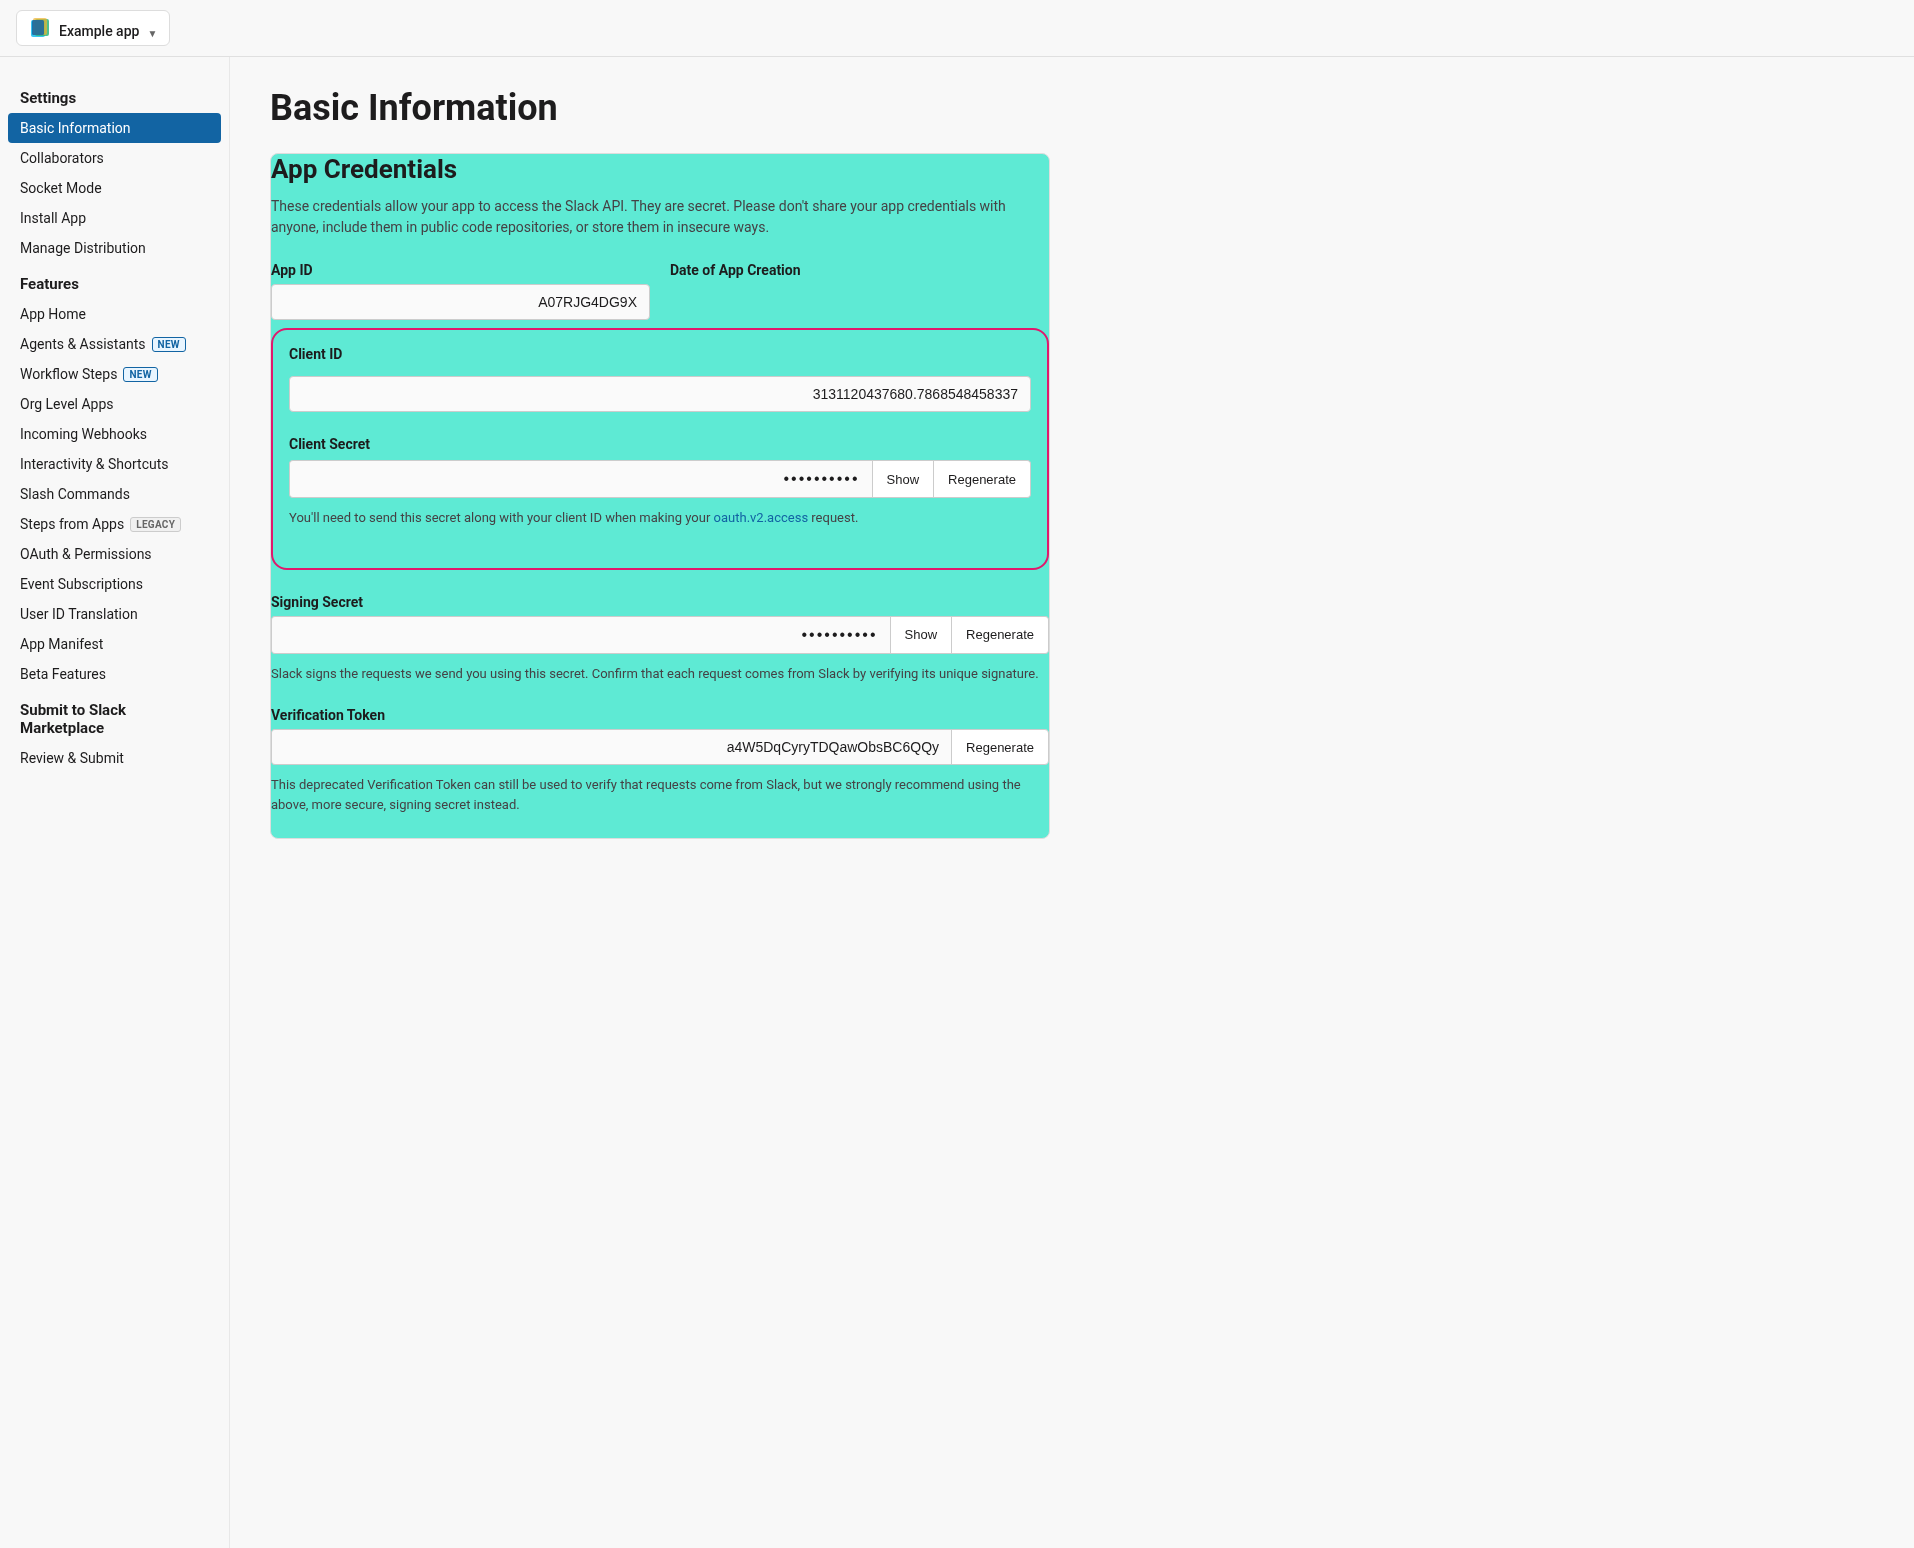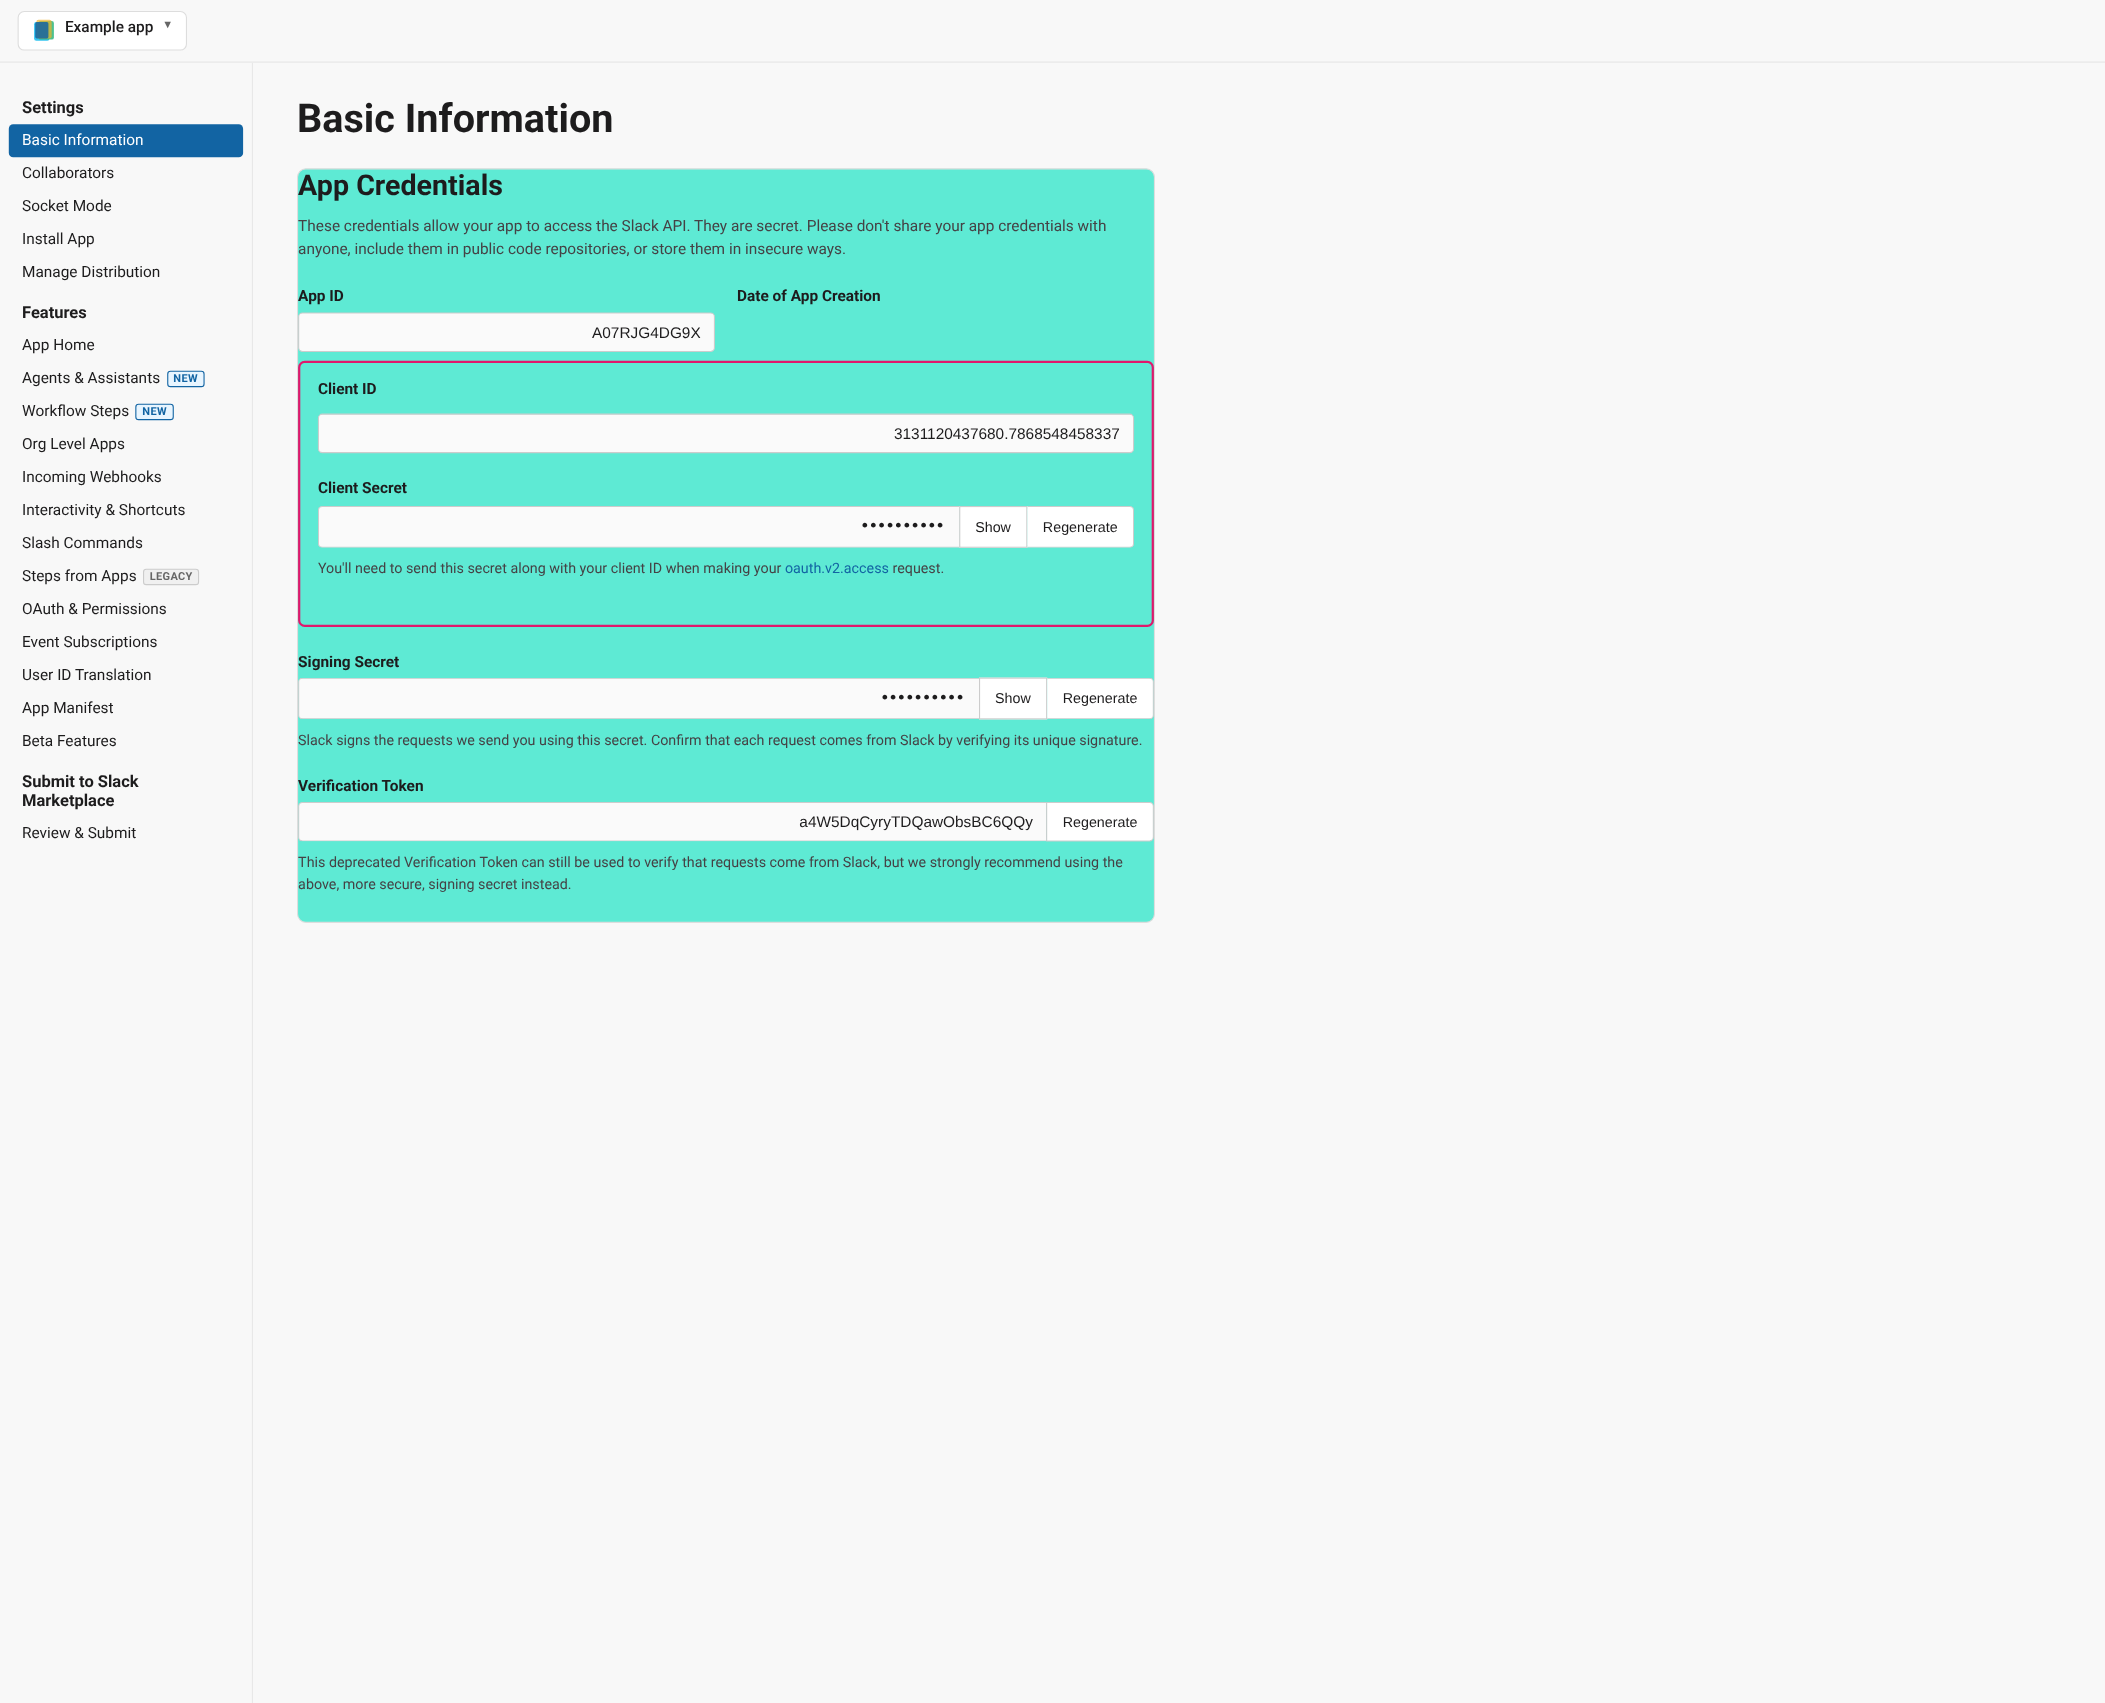--- a/index.html
+++ b/index.html
@@ -13,21 +13,21 @@
     
     .top-bar {
       background: #f8f8f8;
       border-bottom: 1px solid #e0e0e0;
       padding: 10px 16px;
       display: flex;
       align-items: center;
     }
     .app-selector {
       display: flex;
-      align-items: flex-start;
+      align-items: flex-end;
       gap: 8px;
       background: white;
       border: 1px solid #ddd;
       border-radius: 6px;
       padding: 6px 12px;
       cursor: pointer;
     }
     .app-icon {
       width: 22px;
       height: 22px;
@@ -153,21 +153,21 @@
       width: 100%;
       text-align: right;
     }
     .field-input:read-only {
       background: #fafafa;
     }
 
     
     .highlight-section {
       border: 2px solid #e0186c;
-      border-radius: 6px;
+      border-radius: 16px;
       padding: 16px;
       margin-bottom: 24px;
     }
     .highlight-section .field-label {
       margin-bottom: 8px;
       display: block;
     }
 
     
     .input-with-buttons {

